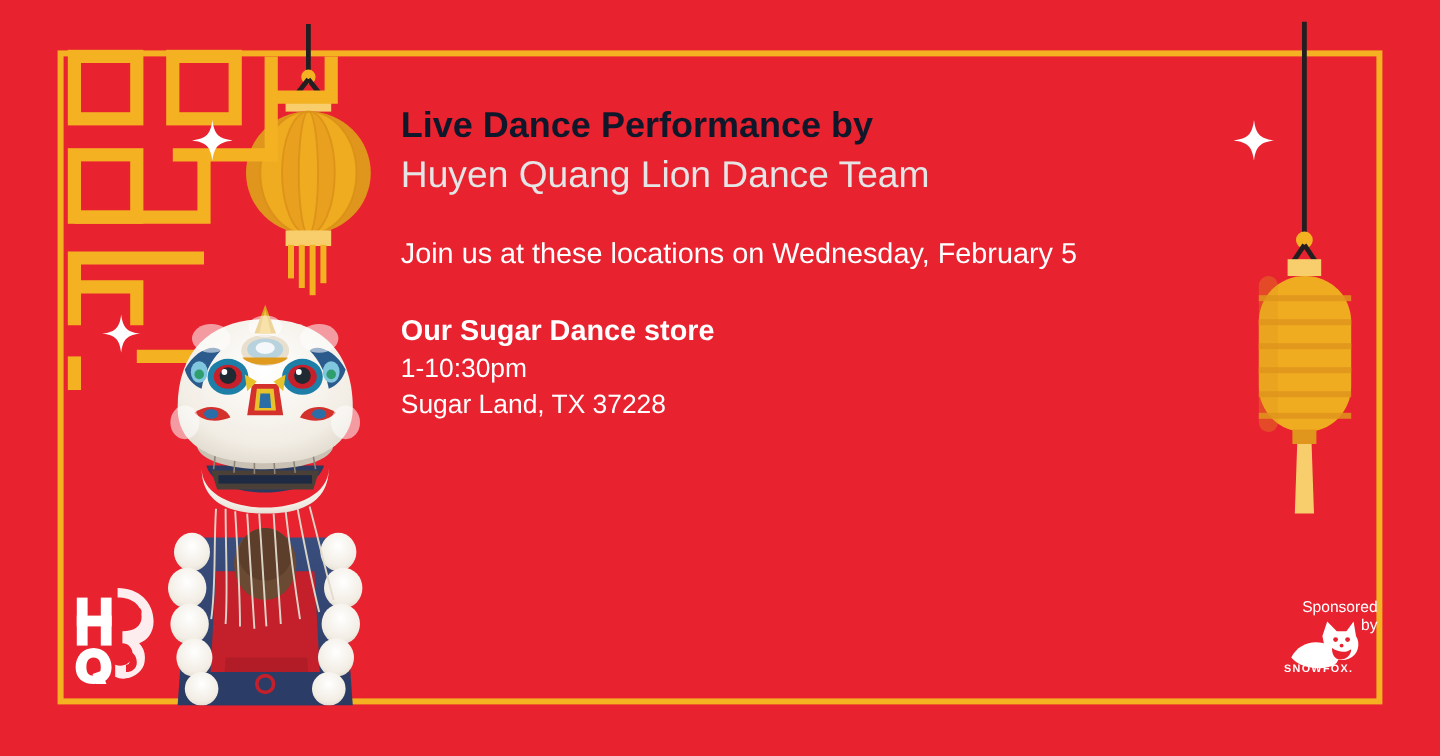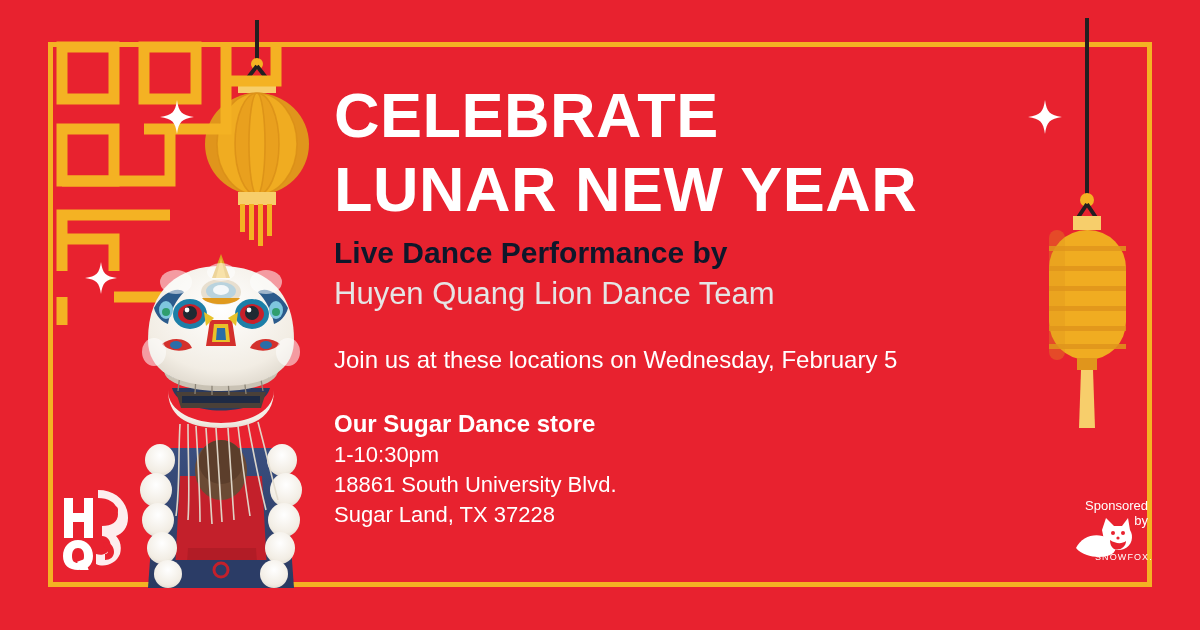--- a/index.html
+++ b/index.html
@@ -112,25 +112,25 @@
     text-align:right;
   }
   .sponsor-text {
     color:#FFFFFF;
     font-weight:300;
     font-size:13px;
     line-height:15px;
   }
   .sponsor-logo { position:absolute; left:36px; top:18px; }
   .sponsor-word {
-    position:absolute; left:39px; top:54px;
+    position:absolute; left:14px; top:54px;
     color:#FFFFFF;
     font-size:9px;
     letter-spacing:1.1px;
-    font-weight:normal;
+    font-weight:bold;
     padding-left:18px;
   }
 </style>
 </head>
 <body>
 
 <div class="poster">
 
   <div class="fret">
     <svg width="300" height="310" viewBox="0 0 300 310">
@@ -358,35 +358,30 @@
       <g fill="#FFFFFF">
         <path d="M20 56 C29 56 35 63 35 72 C35 81 29 86 20 86 C11 86 5 81 5 72 C5 63 11 56 20 56 Z
                  M20 64 C16 64 14 67 14 72 C14 77 16 79 20 79 C24 79 26 77 26 72 C26 67 24 64 20 64 Z"></path>
         <rect x="21" y="76" width="8" height="12" transform="rotate(-20 25 82)"></rect>
       </g>
     </svg>
   </div>
 
   <div class="content">
 
-    <div class="headline">
-      <div>CELEBRATE</div>
-      <div>LUNAR NEW YEAR</div>
-    </div>
 
     <div class="subhead">Live Dance Performance by</div>
     <div class="team">Huyen Quang Lion Dance Team</div>
 
     <div class="joinline">Join us at these locations on Wednesday, February 5</div>
 
     <div class="stores">
       <div class="store">
         <div class="store-name">Our Sugar Dance store</div>
         <div class="store-line">1-10:30pm</div>
-        <div class="store-line">18861 South University Blvd.</div>
         <div class="store-line">Sugar Land, TX 37228</div>
       </div>
     </div>
   </div>
 
   <div class="sponsor">
     <div class="sponsor-text">Sponsored</div>
     <div class="sponsor-text">by</div>
     <svg class="sponsor-logo" width="66" height="44" viewBox="0 0 66 44">
 

